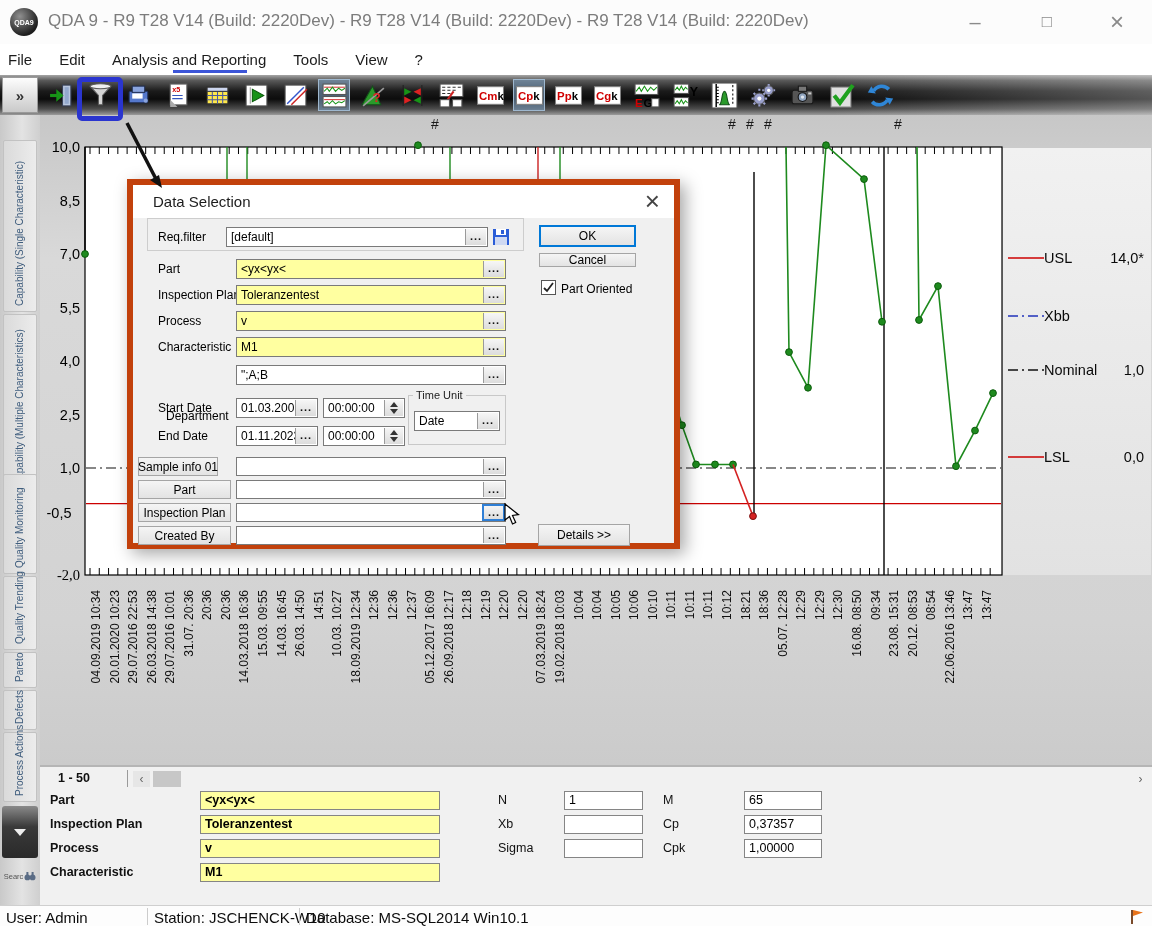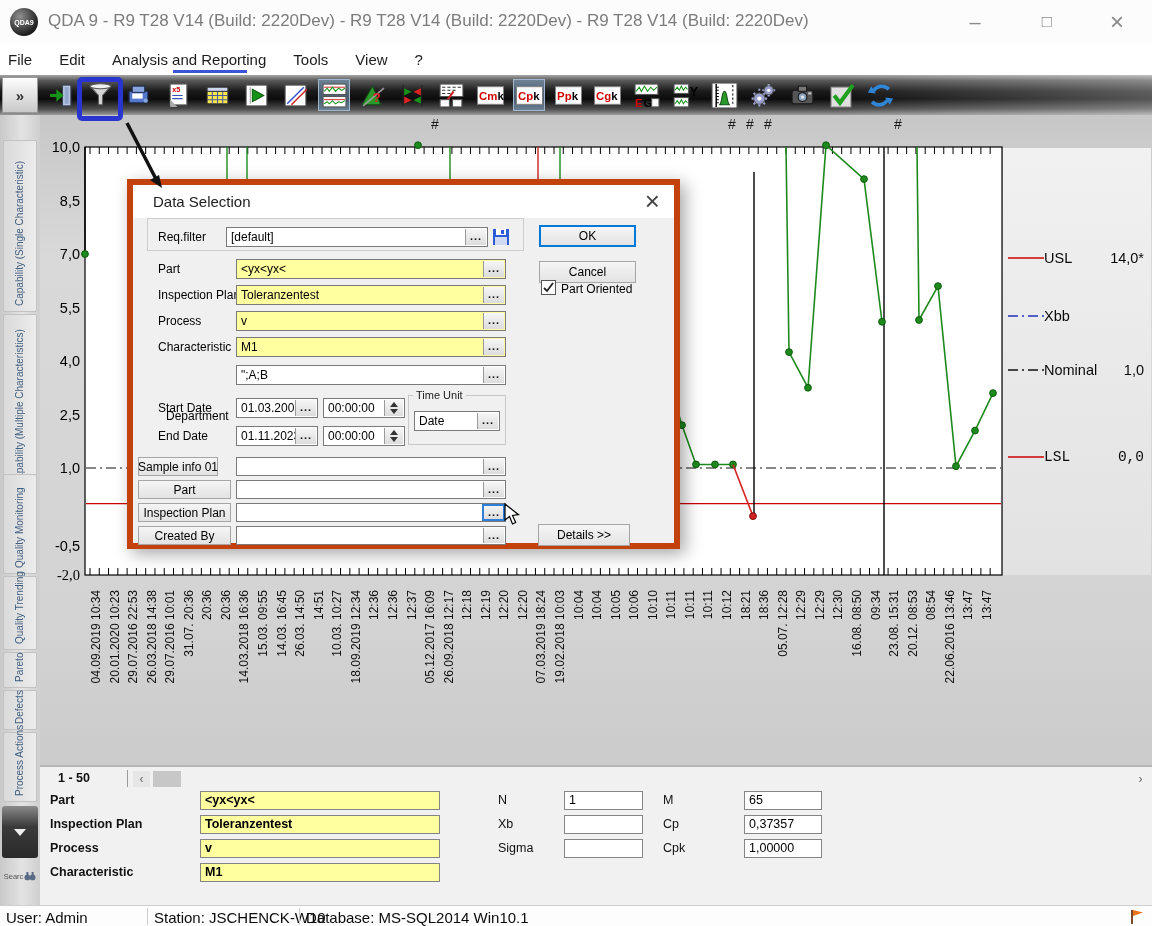--- a/index.html
+++ b/index.html
@@ -571,21 +571,21 @@
       <span class="ell">...</span>
     </div>
     <svg style="position:absolute;left:359px;top:43px" width="18" height="18" viewBox="0 0 18 18">
         <rect x="1" y="1" width="16" height="16" fill="#2b5dd7"></rect>
         <rect x="4" y="1" width="10" height="6" fill="#fff"></rect>
         <rect x="9" y="2" width="3" height="4" fill="#2b5dd7"></rect>
         <rect x="3" y="9" width="12" height="8" fill="#cfd9f2"></rect>
       </svg>
 
     <div class="btn" id="dlg-ok" style="left:406px;top:40px;width:97px;height:22px">OK</div>
-    <div class="btn" style="left:406px;top:76px;width:97px;height:22px">Cancel</div>
+    <div class="btn" style="left:406px;top:68px;width:97px;height:14px">Cancel</div>
 
     <div id="dlg-cb">
       <svg width="13" height="13" viewBox="0 0 13 13">
           <path d="M2 7 L5 10 L11 2" stroke="#222" stroke-width="1.8" fill="none"></path>
         </svg>
     </div>
     <div class="dlabel" style="left:428px;top:97px">Part Oriented</div>
 
     <div id="dlg-fields"></div>
 
@@ -658,21 +658,21 @@
     <div class="vtab" style="top: 732px; height: 70px;">
       <div class="vtab-text" style="top: 63px;">Process Actions</div>
     </div>
     <div class="ylab" style="top: 139px;">10,0</div>
     <div class="ylab" style="top: 192.5px;">8,5</div>
     <div class="ylab" style="top: 246px;">7,0</div>
     <div class="ylab" style="top: 299.5px;">5,5</div>
     <div class="ylab" style="top: 353px;">4,0</div>
     <div class="ylab" style="top: 406.5px;">2,5</div>
     <div class="ylab" style="top: 460px;">1,0</div>
-    <div class="ylab" style="top: 538px;">-0,5</div>
+    <div class="ylab" style="top: 505px; text-align: center;">-0,5</div>
     <div class="ylab" style="top: 567px; font-family: Liberation Serif, serif;">-2,0</div>
     <div class="xlab" style="left: 90px;">04.09.2019 10:34</div>
     <div class="xlab" style="left: 108.56px;">20.01.2020 10:23</div>
     <div class="xlab" style="left: 127.12px;">29.07.2016 22:53</div>
     <div class="xlab" style="left: 145.68px;">26.03.2018 14:38</div>
     <div class="xlab" style="left: 164.24px;">29.07.2016 10:01</div>
     <div class="xlab" style="left: 182.8px;">31.07. 20:36</div>
     <div class="xlab" style="left: 201.36px;">20:36</div>
     <div class="xlab" style="left: 219.92px;">20:36</div>
     <div class="xlab" style="left: 238.48px;">14.03.2018 16:36</div>
@@ -735,21 +735,21 @@
       <span class="legend-label">Xbb</span>
       <span class="legend-value"></span>
     </div>
     <div class="legend-row" style="top: 362px;">
       <svg viewBox="0 0 36 8">
         <line x1="0" y1="4" x2="36" y2="4" stroke="#111111" stroke-width="1.6" stroke-dasharray="10 4 2 4"></line>
       </svg>
       <span class="legend-label">Nominal</span>
       <span class="legend-value">1,0</span>
     </div>
-    <div class="legend-row" style="top: 449px; font-family: Liberation Mono, monospace;">
+    <div class="legend-row" style="top: 449px;">
       <svg viewBox="0 0 36 8">
         <line x1="0" y1="4" x2="36" y2="4" stroke="#cc0000" stroke-width="1.6" stroke-dasharray="none"></line>
       </svg>
       <span class="legend-label">LSL</span>
       <span class="legend-value">0,0</span>
     </div>
     <div class="bp-label" style="left: 50px; top: 793px;">Part</div>
     <div class="bp-field yellow" style="left: 200px; top: 791px; width: 240px;">&lt;yx&lt;yx&lt;</div>
     <div class="bp-label" style="left: 50px; top: 817px;">Inspection Plan</div>
     <div class="bp-field yellow" style="left: 200px; top: 815px; width: 240px;">Toleranzentest</div>

